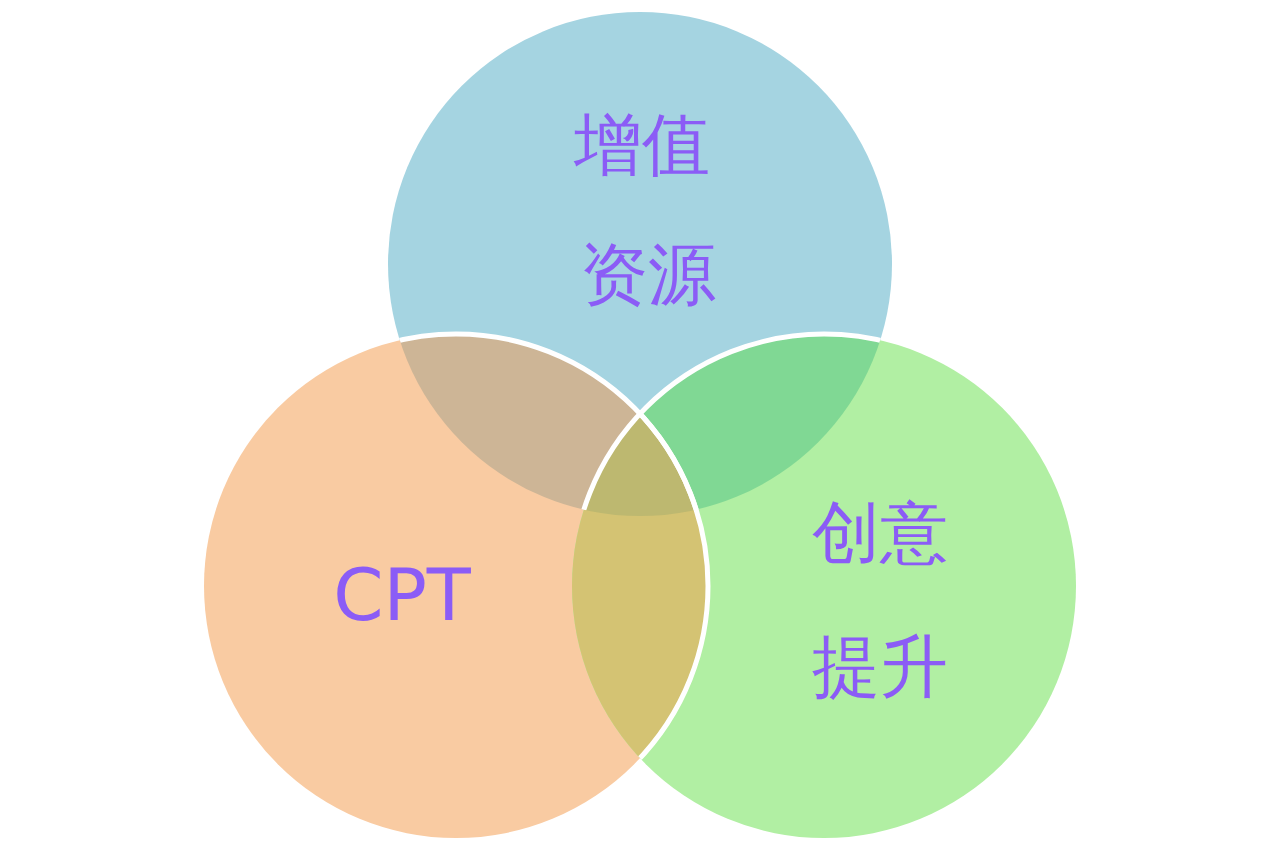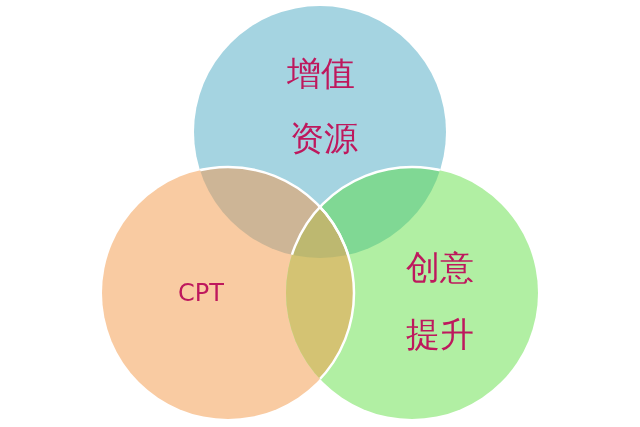--- a/index.html
+++ b/index.html
@@ -16,32 +16,32 @@
   }
   #venn {
     position: absolute;
     left: 0;
     top: 0;
     width: 640px;
     height: 427px;
   }
   .label {
     position: absolute;
-    color: #be185d;
+    color: #8b5cf6;
     font-family: "DejaVu Sans", "Liberation Sans", sans-serif;
     font-size: 34px;
     line-height: 1;
     white-space: nowrap;
     text-align: center;
   }
   .label-top-1 { left: 284px; top: 56px; width: 74px; }
   .label-top-2 { left: 284px; top: 121px; width: 74px; text-align: right; }
   .label-right-1 { left: 402px; top: 250px; width: 76px; }
   .label-right-2 { left: 402px; top: 317px; width: 76px; }
-  .label-left { left: 164px; top: 281px; width: 74px; font-size: 24px; }
+  .label-left { left: 164px; top: 281px; width: 74px; font-size: 36px; }
 </style>
 </head>
 <body>
 
 <svg id="venn" viewBox="0 0 640 427" xmlns="http://www.w3.org/2000/svg">
   <defs>
     <clipPath id="clip-top">
         <circle cx="320" cy="132" r="126"></circle>
       </clipPath>
     <clipPath id="clip-left">

